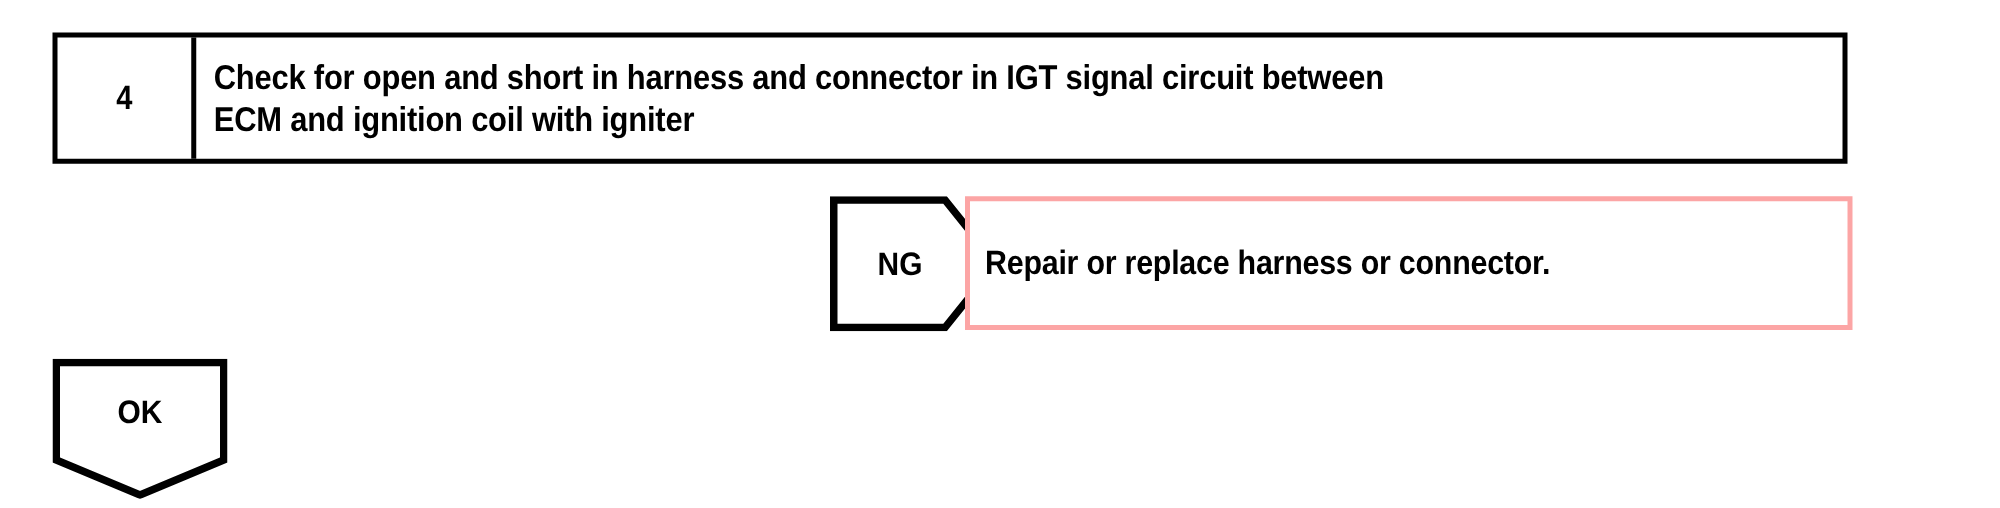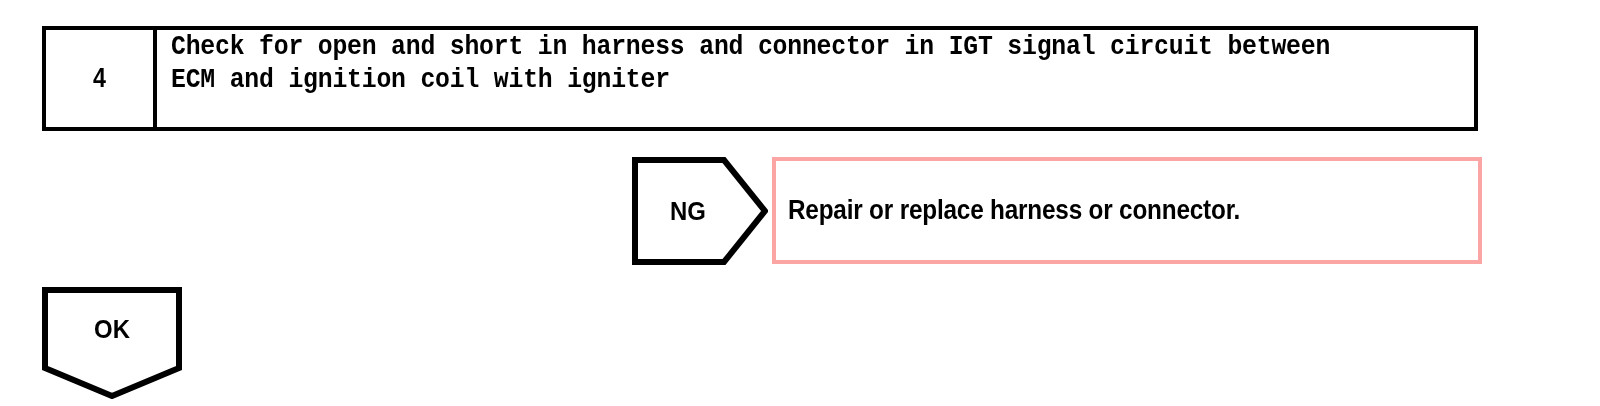--- a/index.html
+++ b/index.html
@@ -52,39 +52,38 @@
     font-size: 27px;
     font-weight: bold;
     line-height: 1;
     letter-spacing: 0px;
     transform: scaleX(0.86);
     transform-origin: center;
   }
   .step-text-cell {
     flex: 1 1 auto;
     display: flex;
-    align-items: flex-start;
+    align-items: center;
     padding: 0 12px 0 14px;
     box-sizing: border-box;
-    font-family: Liberation Mono, monospace;
   }
   .step-text {
     font-size: 27.5px;
     font-weight: bold;
     line-height: 1.21;
     letter-spacing: -0.2px;
     transform: scaleX(0.9);
     transform-origin: left center;
     white-space: pre-line;
   }
 
   
   .ng-arrow {
     position: absolute;
-    left: 632px;
+    left: 664px;
     top: 157px;
     width: 136px;
     height: 108px;
   }
   .ng-arrow svg {
     display: block;
     width: 136px;
     height: 108px;
   }
   .ng-label {

